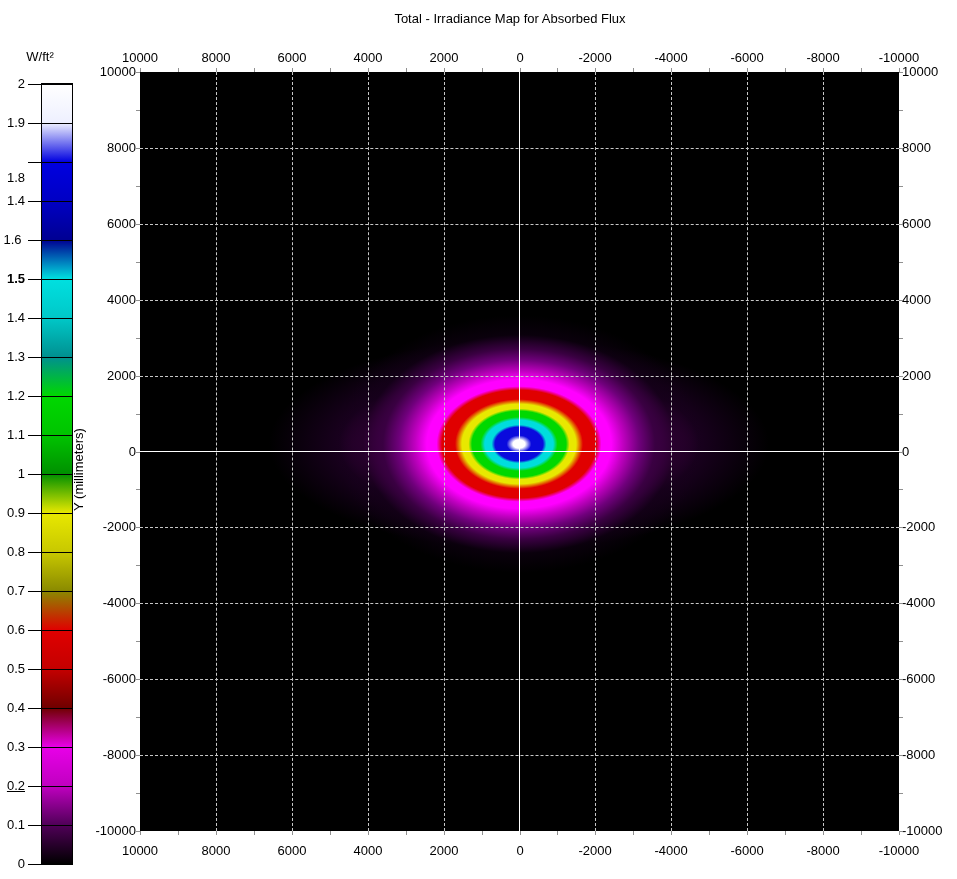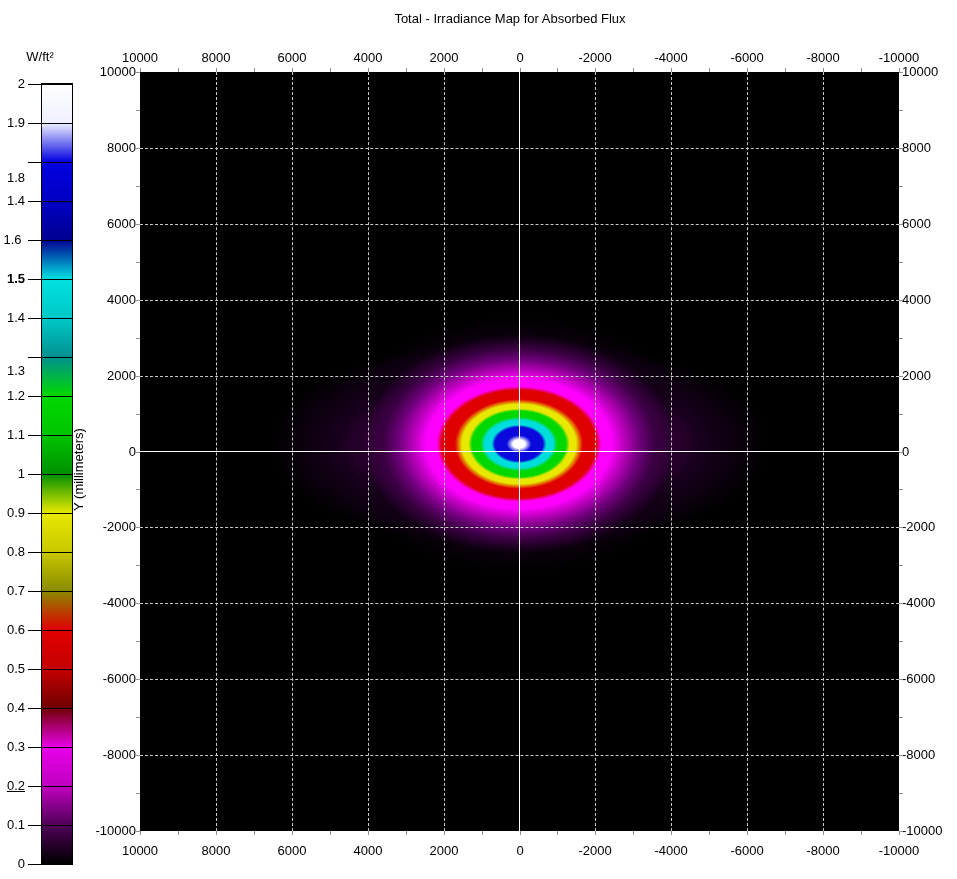--- a/index.html
+++ b/index.html
@@ -213,21 +213,21 @@
     <div class="cb-label" style="left: 0px; top: 154px; width: 25px; margin-top: 16px;">1.8</div>
     <div class="cb-line" style="left: 28px; top: 201px; width: 45px; height: 1px;"></div>
     <div class="cb-label" style="left: 0px; top: 193px; width: 25px;">1.4</div>
     <div class="cb-line" style="left: 28px; top: 240px; width: 45px; height: 1px;"></div>
     <div class="cb-label" style="left: 0px; top: 232px; width: 25px; text-align: center;">1.6</div>
     <div class="cb-line" style="left: 28px; top: 279px; width: 45px; height: 1px;"></div>
     <div class="cb-label" style="left: 0px; top: 271px; width: 25px; font-weight: bold;">1.5</div>
     <div class="cb-line" style="left: 28px; top: 318px; width: 45px; height: 1px;"></div>
     <div class="cb-label" style="left: 0px; top: 310px; width: 25px;">1.4</div>
     <div class="cb-line" style="left: 28px; top: 357px; width: 45px; height: 1px;"></div>
-    <div class="cb-label" style="left: 0px; top: 349px; width: 25px; margin-top: 14px;">1.3</div>
+    <div class="cb-label" style="left: 0px; top: 349px; width: 25px;">1.3</div>
     <div class="cb-line" style="left: 28px; top: 396px; width: 45px; height: 1px;"></div>
     <div class="cb-label" style="left: 0px; top: 388px; width: 25px;">1.2</div>
     <div class="cb-line" style="left: 28px; top: 435px; width: 45px; height: 1px;"></div>
     <div class="cb-label" style="left: 0px; top: 427px; width: 25px;">1.1</div>
     <div class="cb-line" style="left: 28px; top: 474px; width: 45px; height: 1px;"></div>
     <div class="cb-label" style="left: 0px; top: 466px; width: 25px;">1</div>
     <div class="cb-line" style="left: 28px; top: 513px; width: 45px; height: 1px;"></div>
     <div class="cb-label" style="left: 0px; top: 505px; width: 25px;">0.9</div>
     <div class="cb-line" style="left: 28px; top: 552px; width: 45px; height: 1px;"></div>
     <div class="cb-label" style="left: 0px; top: 544px; width: 25px;">0.8</div>

